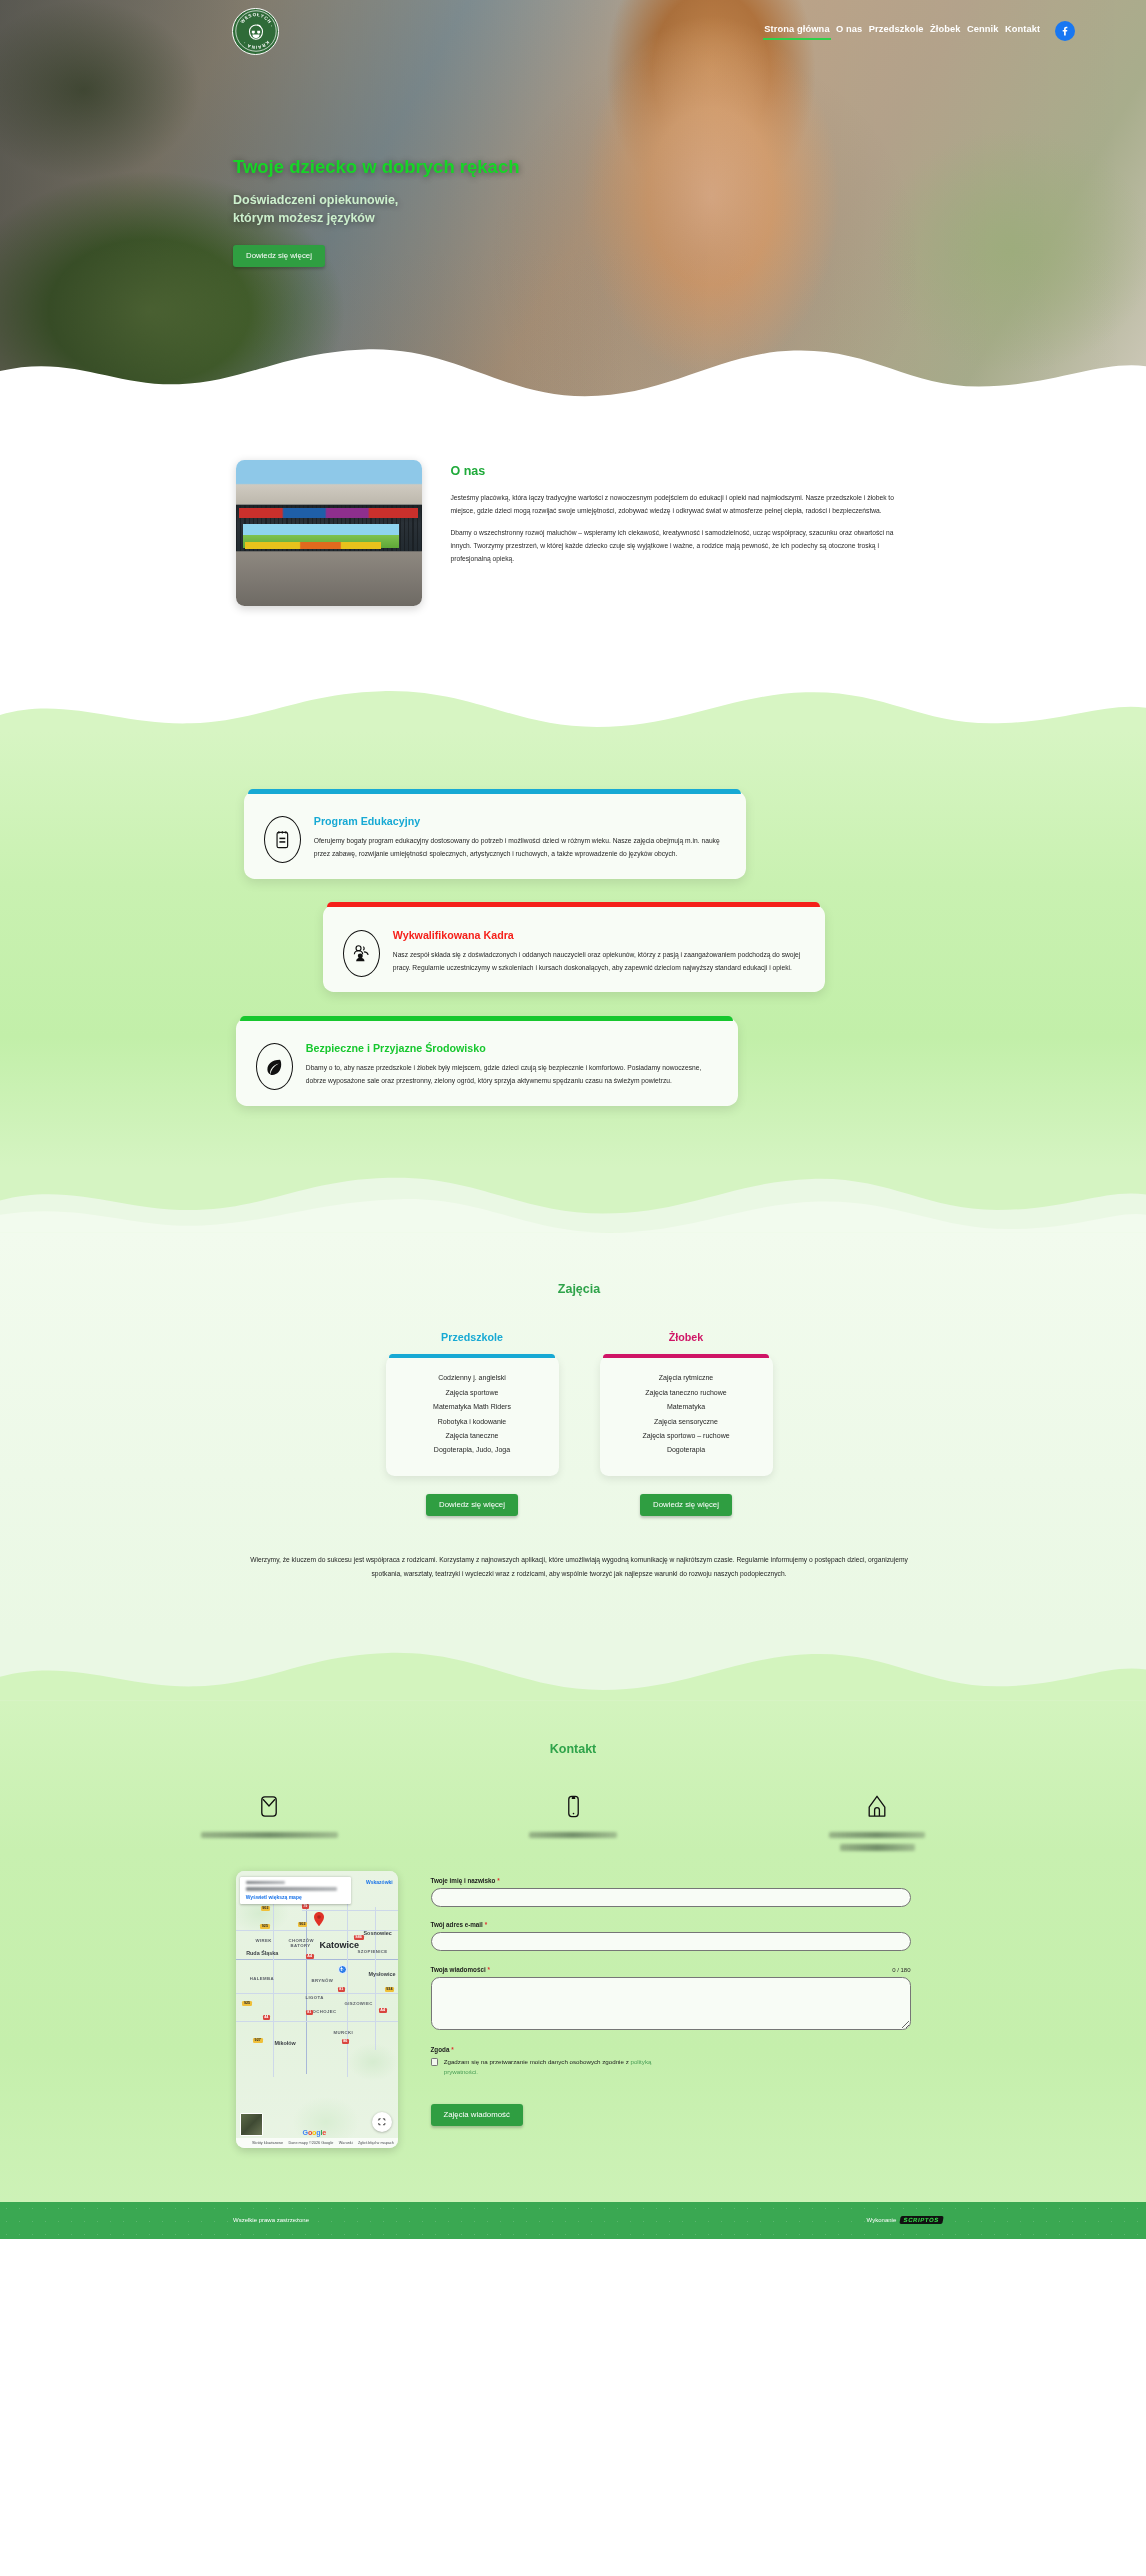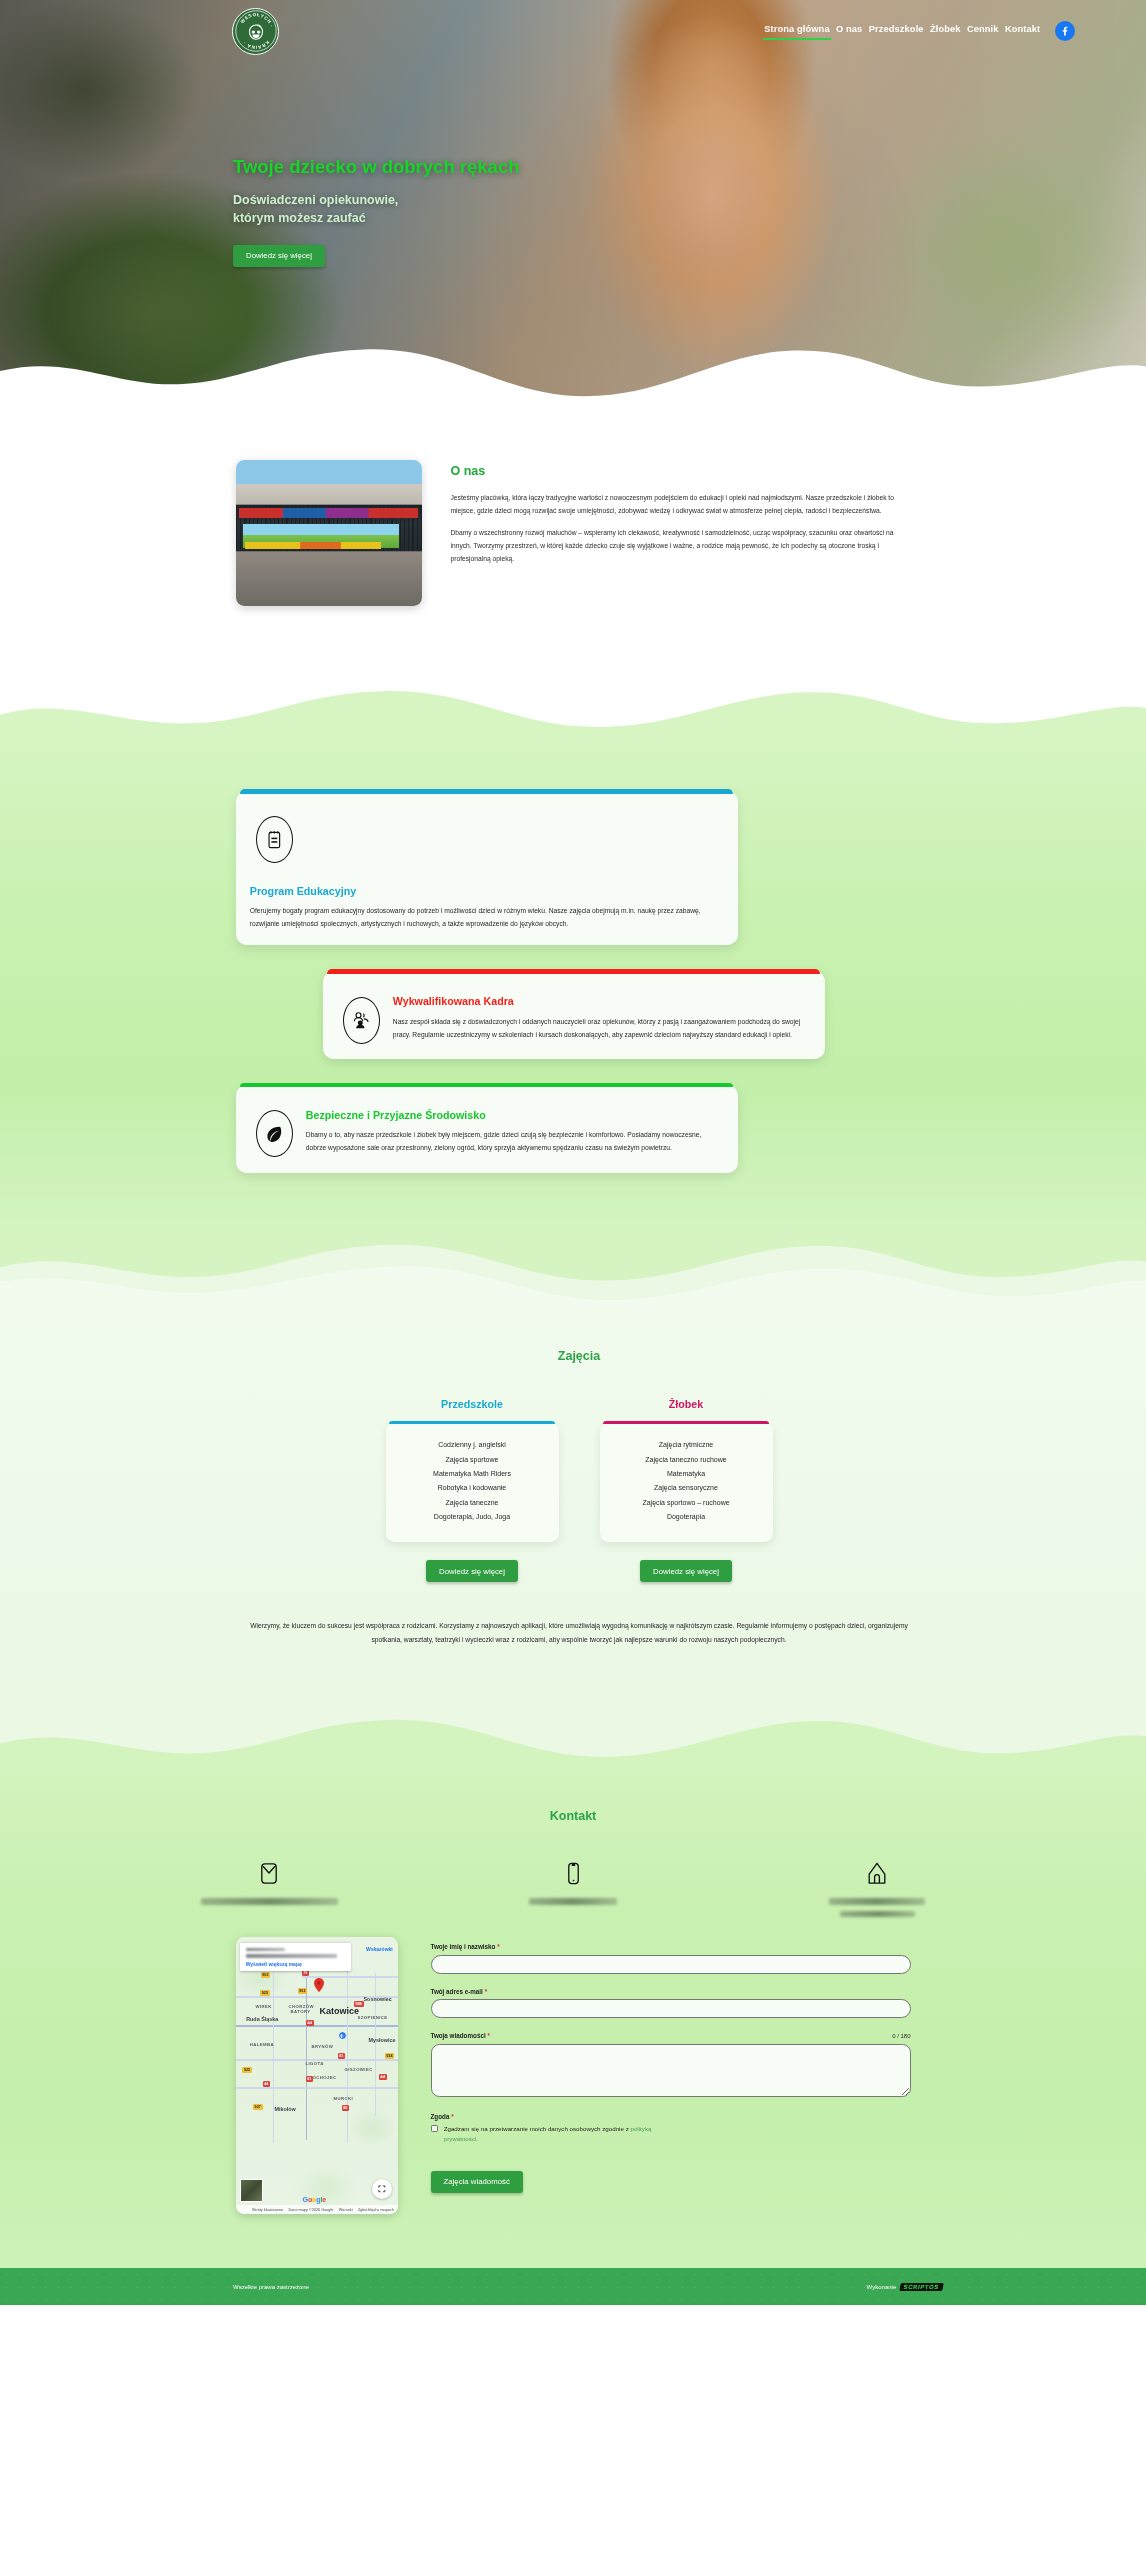--- a/index.html
+++ b/index.html
@@ -206,21 +206,21 @@
     position: relative;
     width: 502px;
     margin-bottom: 26px;
   }
   .card::before {
     content: "";
     position: absolute; left: 4.8px; right: 4.8px; top: -2.4px;
     height: 4.8px; border-radius: 4.8px 4.8px 0 0;
     background: var(--accent);
   }
-  .card.left  { margin-left: 0; flex-direction: column; }
+  .card.left  { margin-left: 8px; }
   .card.center{ margin-left: 87px; }
   .card.right { margin-left: 0; }
   .card-icon {
     width: 37px; height: 47px;
     border: 1.2px solid #111;
     border-radius: 50%;
     flex: 0 0 auto;
     display: flex; align-items: center; justify-content: center;
     margin-top: 9.6px; margin-left: 6px;
   }
@@ -499,21 +499,21 @@
             <path fill="#ffffff" d="M13.5 21v-8h2.7l.4-3.1h-3.1V7.9c0-.9.25-1.5 1.55-1.5H16.7V3.6c-.3-.04-1.3-.13-2.47-.13-2.45 0-4.13 1.5-4.13 4.25V9.9H7.4V13h2.7v8h3.4z"></path>
           </svg>
         </span>
       </nav>
     </header>
 
     <div class="hero-copy">
       <h1 class="hero-title">Twoje dziecko w dobrych rękach</h1>
       <div class="hero-sub">
         <div>Doświadczeni opiekunowie,</div>
-        <div>którym możesz zaufać</div>
+        <div>którym możesz języków</div>
       </div>
       <button class="btn-green">Dowiedz się więcej</button>
     </div>
 
     <svg class="hero-wave" viewBox="0 0 1920 130" preserveAspectRatio="none">
       <path d="M0,70 C120,42 190,96 300,92 C410,88 470,40 610,34 C760,28 840,112 980,112 C1120,112 1200,40 1330,36 C1460,32 1520,96 1640,96 C1760,96 1840,52 1920,62 L1920,130 L0,130 Z" fill="#ffffff"></path>
       <path d="M0,92 C140,70 210,118 330,112 C450,106 520,70 660,66 C800,62 870,124 1010,124 C1150,124 1230,74 1360,70 C1490,66 1560,116 1680,116 C1800,116 1860,84 1920,92 L1920,130 L0,130 Z" fill="#ffffff" opacity="0.95"></path>
     </svg>
   </section>
 

